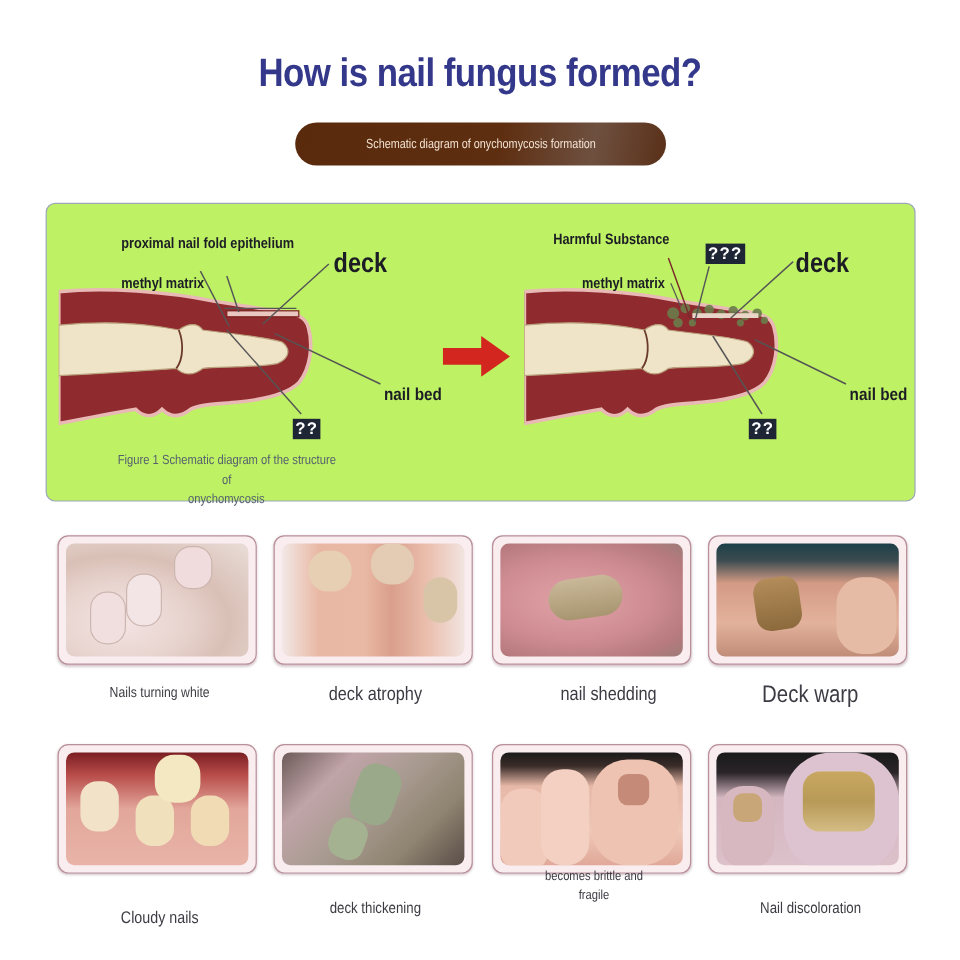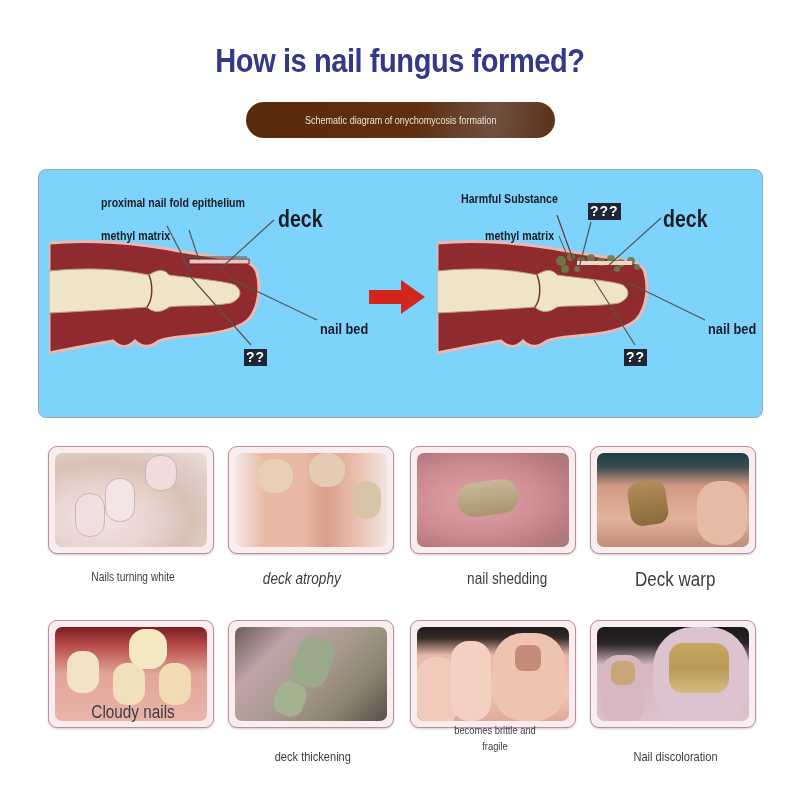--- a/index.html
+++ b/index.html
@@ -15,21 +15,21 @@
   .pill {
     position: absolute; left: 246px; top: 102px; width: 309px; height: 36px;
     border-radius: 18px;
     background: linear-gradient(100deg, #5a2a0c 0%, #5e2e10 55%, #6e5040 80%, #5a3018 100%);
     display: flex; align-items: center; justify-content: center;
   }
   .pill span { color: #f2e2d2; font-size: 11px; transform: scaleX(0.82); white-space: nowrap; }
 
   .diagram-panel {
     position: absolute; left: 38px; top: 169px; width: 725px; height: 249px;
-    background: #7dd3fc; border: 1.5px solid #9aa7b6; border-radius: 8px;
+    background: #bef264; border: 1.5px solid #9aa7b6; border-radius: 8px;
   }
   .lbl { position: absolute; color: #1c1c24; font-weight: bold; white-space: nowrap; transform-origin: left center; }
   .lbl.sm { font-size: 12.5px; transform: scaleX(0.85); }
   .lbl.lg { font-size: 23px; transform: scaleX(0.85); }
   .lbl.md { font-size: 14.5px; transform: scaleX(0.88); }
   .qbox {
     position: absolute; background: #1e2535; color: #ffffff; font-weight: bold;
     font-size: 14px; line-height: 17px; padding: 0 2px; letter-spacing: 1px;
   }
   .caption {
@@ -73,20 +73,24 @@
     <line x1="128" y1="56" x2="152" y2="102" stroke="#555" stroke-width="1.2"></line>
     <line x1="235" y1="50" x2="180" y2="100" stroke="#555" stroke-width="1.2"></line>
     <line x1="190" y1="108" x2="278" y2="150" stroke="#555" stroke-width="1.2"></line>
     <line x1="150" y1="105" x2="212" y2="175" stroke="#555" stroke-width="1.2"></line>
   </svg>
   <div class="lbl sm" style="left:62px; top:26px;">proximal nail fold epithelium</div>
   <div class="lbl sm" style="left:62px; top:59px;">methyl matrix</div>
   <div class="lbl lg" style="left:239px; top:36px;">deck</div>
   <div class="lbl md" style="left:281px; top:151px;">nail bed</div>
   <div class="qbox" style="left:205px; top:179px;">??</div>
+  <div class="caption" style="left:40px; top:206px; width:220px;">
+    <span>Figure 1 Schematic diagram of the structure of</span><br>
+    <span>onychomycosis</span>
+  </div>
 
   <svg style="position:absolute; left:330px; top:110px;" width="56" height="34" viewBox="0 0 56 34">
     <path d="M0,10 L32,10 L32,0 L56,17 L32,34 L32,24 L0,24 Z" fill="#d3261f"></path>
   </svg>
 
   <svg class="finger" style="left:398px; top:55px;" width="300" height="140" viewBox="0 0 300 140">
     <path d="M0,18 C40,14 90,18 130,26 L180,34 C200,36 206,40 208,48 C212,62 210,82 200,94 C190,104 170,108 150,110 C130,112 118,112 110,116 C100,124 92,122 86,116 C78,124 70,122 64,116 C40,120 20,124 0,128 Z" fill="#8f2a2e" stroke="#e8b9b5" stroke-width="3"></path>
     <path d="M0,46 C40,42 70,44 100,50 C108,44 116,44 120,50 C150,54 175,56 186,60 C194,66 192,74 182,78 C160,82 130,80 120,82 C112,88 104,88 98,82 C70,84 40,86 0,88 Z" fill="#efe3c8" stroke="#b9a27c" stroke-width="1"></path>
     <path d="M100,50 C104,60 104,74 98,82" fill="none" stroke="#6b3a2a" stroke-width="1.5"></path>
     <g fill="#6b7d4a" opacity="0.9">
@@ -130,21 +134,21 @@
 </div>
 <div class="card-label" style="left:43px; top:570px; font-size:12px;"><span>Nails turning white</span></div>
 
 <div class="card" style="left:228px; top:446px;">
   <div class="photo" style="background: linear-gradient(90deg, #f2e8e6 0%, #e9b8a4 20%, #eab9a5 45%, #d99f8c 60%, #ebbfae 80%, #f1e4e0 100%);">
     <div style="position:absolute;left:22px;top:6px;width:36px;height:34px;border-radius:16px;background:#e6cfb2;"></div>
     <div style="position:absolute;left:74px;top:0px;width:36px;height:34px;border-radius:16px;background:#e3ccb3;"></div>
     <div style="position:absolute;left:118px;top:28px;width:28px;height:38px;border-radius:14px;background:#d8c5a8;"></div>
   </div>
 </div>
-<div class="card-label" style="left:212px; top:570px; font-size:16px;font-style:italic;"><span>deck atrophy</span></div>
+<div class="card-label" style="left:223px; top:570px; font-size:16px;"><span>deck atrophy</span></div>
 
 <div class="card" style="left:410px; top:446px;">
   <div class="photo" style="background: radial-gradient(ellipse at 40% 50%, #e0a2a6 0%, #cf8d93 50%, #b77a7e 80%, #9e7c78 100%);">
     <div style="position:absolute;left:40px;top:28px;width:62px;height:34px;border-radius:18px;background:linear-gradient(180deg,#c9b899,#a89570);transform:rotate(-8deg);"></div>
   </div>
 </div>
 <div class="card-label" style="left:417px; top:570px; font-size:16px;"><span>nail shedding</span></div>
 
 <div class="card" style="left:590px; top:446px;">
   <div class="photo" style="background: linear-gradient(180deg, #1d3f48 0%, #3c4c50 15%, #d39a84 35%, #e3b29c 70%, #c08d78 100%);">
@@ -155,21 +159,21 @@
 <div class="card-label" style="left:585px; top:568px; font-size:20px;"><span>Deck warp</span></div>
 
 <div class="card" style="left:48px; top:620px;">
   <div class="photo" style="background: linear-gradient(180deg, #7a1e22 0%, #b84c4a 20%, #e2a69a 50%, #e9b4a8 100%);">
     <div style="position:absolute;left:12px;top:24px;width:32px;height:42px;border-radius:14px;background:#f2e2c8;"></div>
     <div style="position:absolute;left:58px;top:36px;width:32px;height:42px;border-radius:14px;background:#f1e0bc;"></div>
     <div style="position:absolute;left:104px;top:36px;width:32px;height:42px;border-radius:14px;background:#f0dbb4;"></div>
     <div style="position:absolute;left:74px;top:2px;width:38px;height:40px;border-radius:16px;background:#f3e8c2;"></div>
   </div>
 </div>
-<div class="card-label" style="left:43px; top:702px; font-size:18px;"><span>Cloudy nails</span></div>
+<div class="card-label" style="left:43px; top:756px; font-size:14px;"><span>Cloudy nails</span></div>
 
 <div class="card" style="left:228px; top:620px;">
   <div class="photo" style="background: linear-gradient(135deg, #6c5a58 0%, #c0a4a8 25%, #a89a90 50%, #8e8470 75%, #5a4d48 100%);">
     <div style="position:absolute;left:60px;top:10px;width:36px;height:50px;border-radius:14px;background:#9aa98a;transform:rotate(20deg);"></div>
     <div style="position:absolute;left:40px;top:55px;width:30px;height:34px;border-radius:12px;background:#a5b291;transform:rotate(20deg);"></div>
   </div>
 </div>
 <div class="card-label" style="left:223px; top:749px; font-size:13px;"><span>deck thickening</span></div>
 
 <div class="card" style="left:410px; top:620px;">

